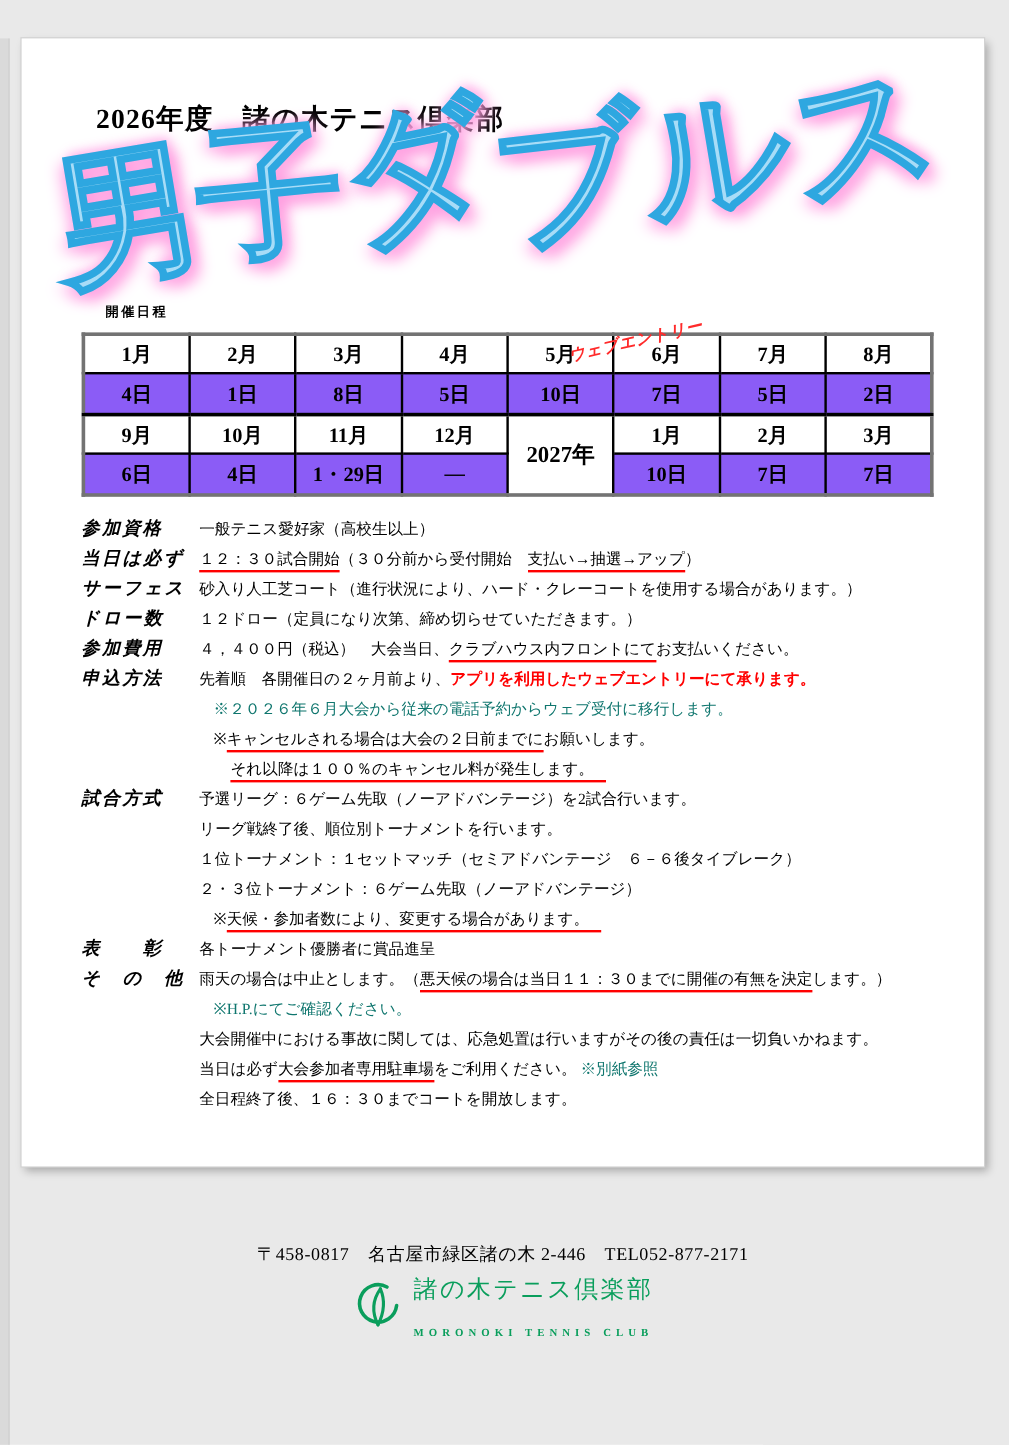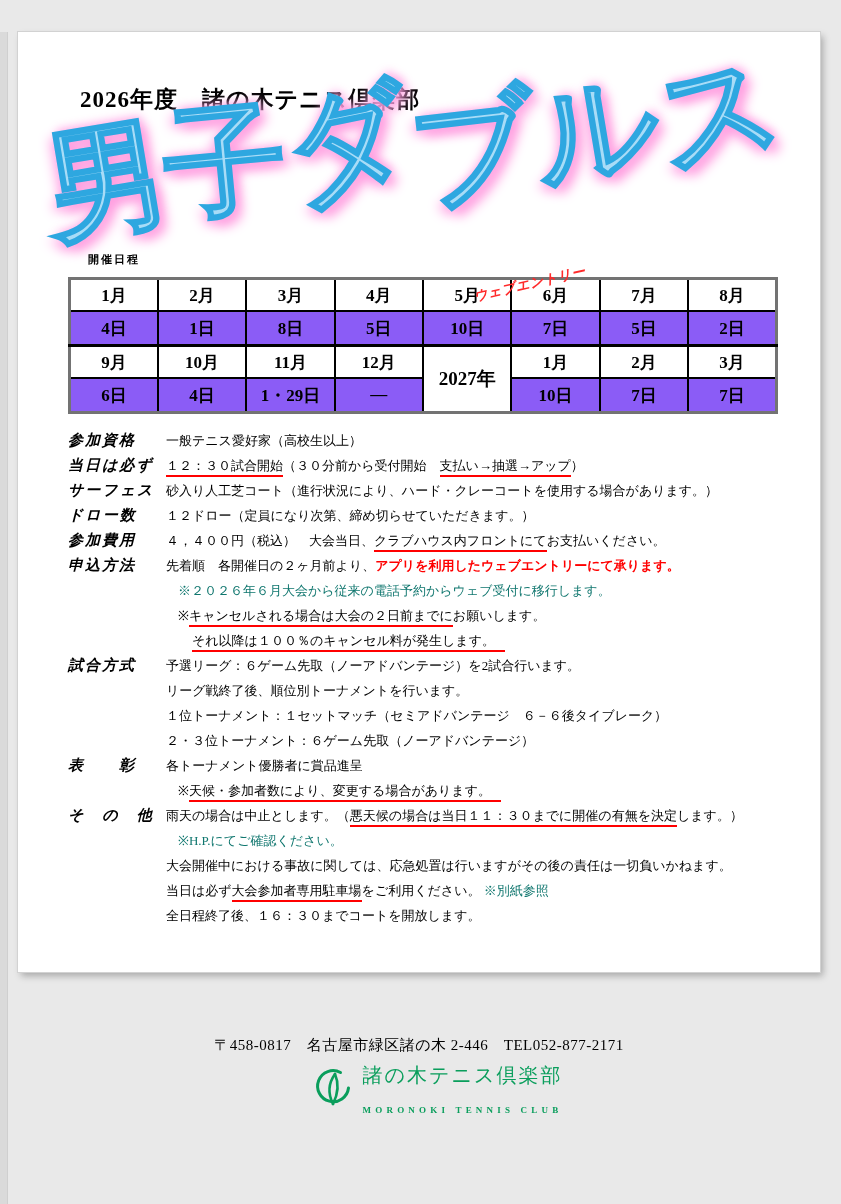--- a/index.html
+++ b/index.html
@@ -60,21 +60,21 @@
   .dlabel{flex:0 0 98px;font-weight:bold;font-style:italic;font-size:15px;letter-spacing:2px;}
   .dcontent{flex:1;font-size:13px;}
   .ur{display:inline-block;border-bottom:2px solid #ff0000;line-height:19px;}
   .pr{padding-right:10px;}
   .rd{color:#0f766e;}
   .rb{color:#ff0000;font-weight:bold;}
   .in1{padding-left:12px;}
   .in2{padding-left:26px;}
   
   .address{position:absolute;left:0;top:1004px;width:100%;text-align:center;font-size:15px;letter-spacing:0.5px;}
-  .logo{position:absolute;left:18px;top:1032px;width:100%;display:flex;justify-content:center;align-items:center;gap:9px;}
+  .logo{position:absolute;left:0;top:1032px;width:100%;display:flex;justify-content:center;align-items:center;gap:9px;}
   .logo-text{display:flex;flex-direction:column;align-items:flex-start;}
   .logo-name{color:#0a9e5c;font-size:20px;letter-spacing:2px;line-height:22px;}
   .logo-sub{color:#0a9e5c;font-size:9px;font-weight:bold;letter-spacing:4.2px;line-height:12px;margin-top:18px;}
 </style>
 </head>
 <body>
 
 <div class="left-strip"></div>
 <div class="top-strip"></div>
 
@@ -201,27 +201,27 @@
       <span class="dlabel"></span>
       <span class="dcontent"><span>１位トーナメント：１セットマッチ（セミアドバンテージ　６－６後タイブレーク）</span></span>
     </div>
 
     <div class="drow">
       <span class="dlabel"></span>
       <span class="dcontent"><span>２・３位トーナメント：６ゲーム先取（ノーアドバンテージ）</span></span>
     </div>
 
     <div class="drow">
+      <span class="dlabel"></span>
+      <span class="dcontent in1"><span>※</span><span class="ur pr">天候・参加者数により、変更する場合があります。</span></span>
+    </div>
+
+    <div class="drow">
       <span class="dlabel">表　　彰</span>
       <span class="dcontent"><span>各トーナメント優勝者に賞品進呈</span></span>
-    </div>
-
-    <div class="drow">
-      <span class="dlabel"></span>
-      <span class="dcontent in1"><span>※</span><span class="ur pr">天候・参加者数により、変更する場合があります。</span></span>
     </div>
 
     <div class="drow">
       <span class="dlabel">そ　の　他</span>
       <span class="dcontent"><span>雨天の場合は中止とします。（</span><span class="ur">悪天候の場合は当日１１：３０までに開催の有無を決定</span><span>します。）</span></span>
     </div>
 
     <div class="drow">
       <span class="dlabel"></span>
       <span class="dcontent in1"><span class="rd">※H.P.にてご確認ください。</span></span>

